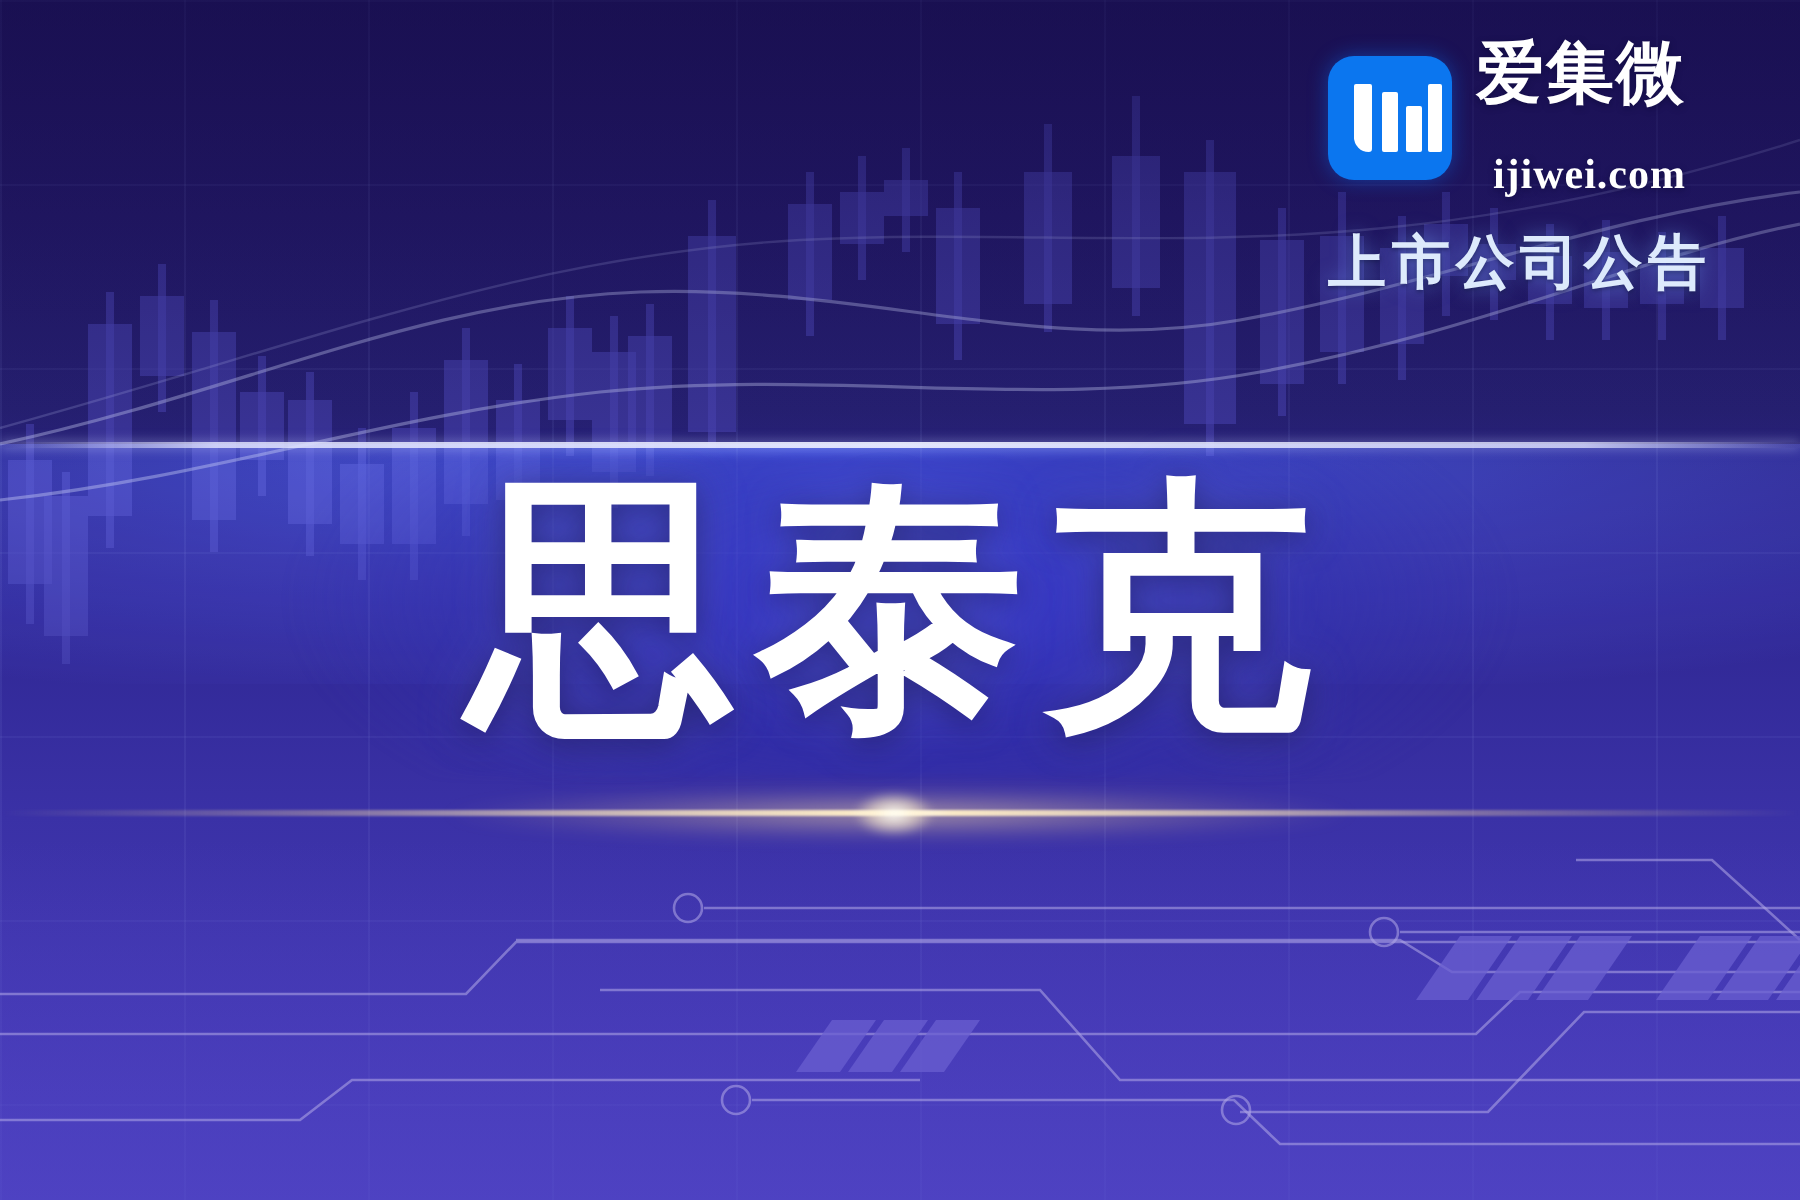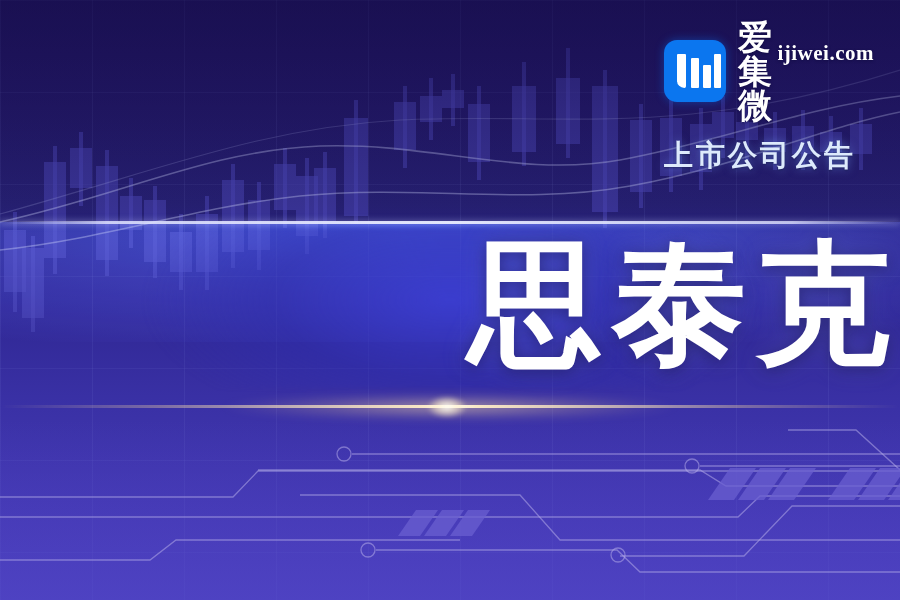--- a/index.html
+++ b/index.html
@@ -80,40 +80,41 @@
   }
   .logo-mark .bar{position:absolute;background:#fff;border-radius:1px;}
   .logo-mark .j-stem{left:13px;top:14px;width:9px;height:28px;}
   .logo-mark .j-hook{left:13px;top:35px;width:9px;height:13px;
     border-bottom-left-radius:9px;border-bottom-right-radius:2px;
     background:#fff;transform:skewX(0deg);}
   .logo-mark .b1{left:27px;top:18px;width:8px;height:30px;}
   .logo-mark .b2{left:39px;top:25px;width:8px;height:23px;}
   .logo-mark .b3{left:50px;top:14px;width:7px;height:34px;}
 
-  .logo-text{display:flex;flex-direction:row;line-height:1;}
+  .logo-text{display:flex;flex-direction:column;line-height:1;}
   .brand-cn{
     font-size:34px;font-weight:700;color:#ffffff;letter-spacing:1px;
     font-family:"Liberation Sans","DejaVu Sans",sans-serif;
     text-shadow:0 1px 3px rgba(10,8,50,.5);
   }
   .brand-en{
     margin-top:23px;font-size:21px;font-weight:700;color:#ffffff;
     font-family:"Liberation Serif","DejaVu Serif",serif;letter-spacing:.5px;
     text-shadow:0 1px 3px rgba(10,8,50,.5);
+    text-align:right;
   }
   .subtitle{
     margin-top:14px;text-align:left;font-size:29px;font-weight:700;
     color:#ddeafc;letter-spacing:3px;
     text-shadow:0 0 10px rgba(120,170,255,.55),0 1px 2px rgba(10,8,50,.6);
   }
 
   
   #main-title{
-    position:absolute;left:0;right:0;top:236px;text-align:right;
+    position:absolute;left:0;right:0;top:236px;text-align:center;
     font-size:134px;font-weight:700;color:#ffffff;letter-spacing:10px;
     line-height:1.02;
     font-family:"DejaVu Sans","Liberation Sans",sans-serif;
     text-shadow:0 3px 16px rgba(18,12,70,.55),0 0 26px rgba(150,170,255,.28);
   }
 </style>
 </head>
 <body>
 
 <div id="stage">

